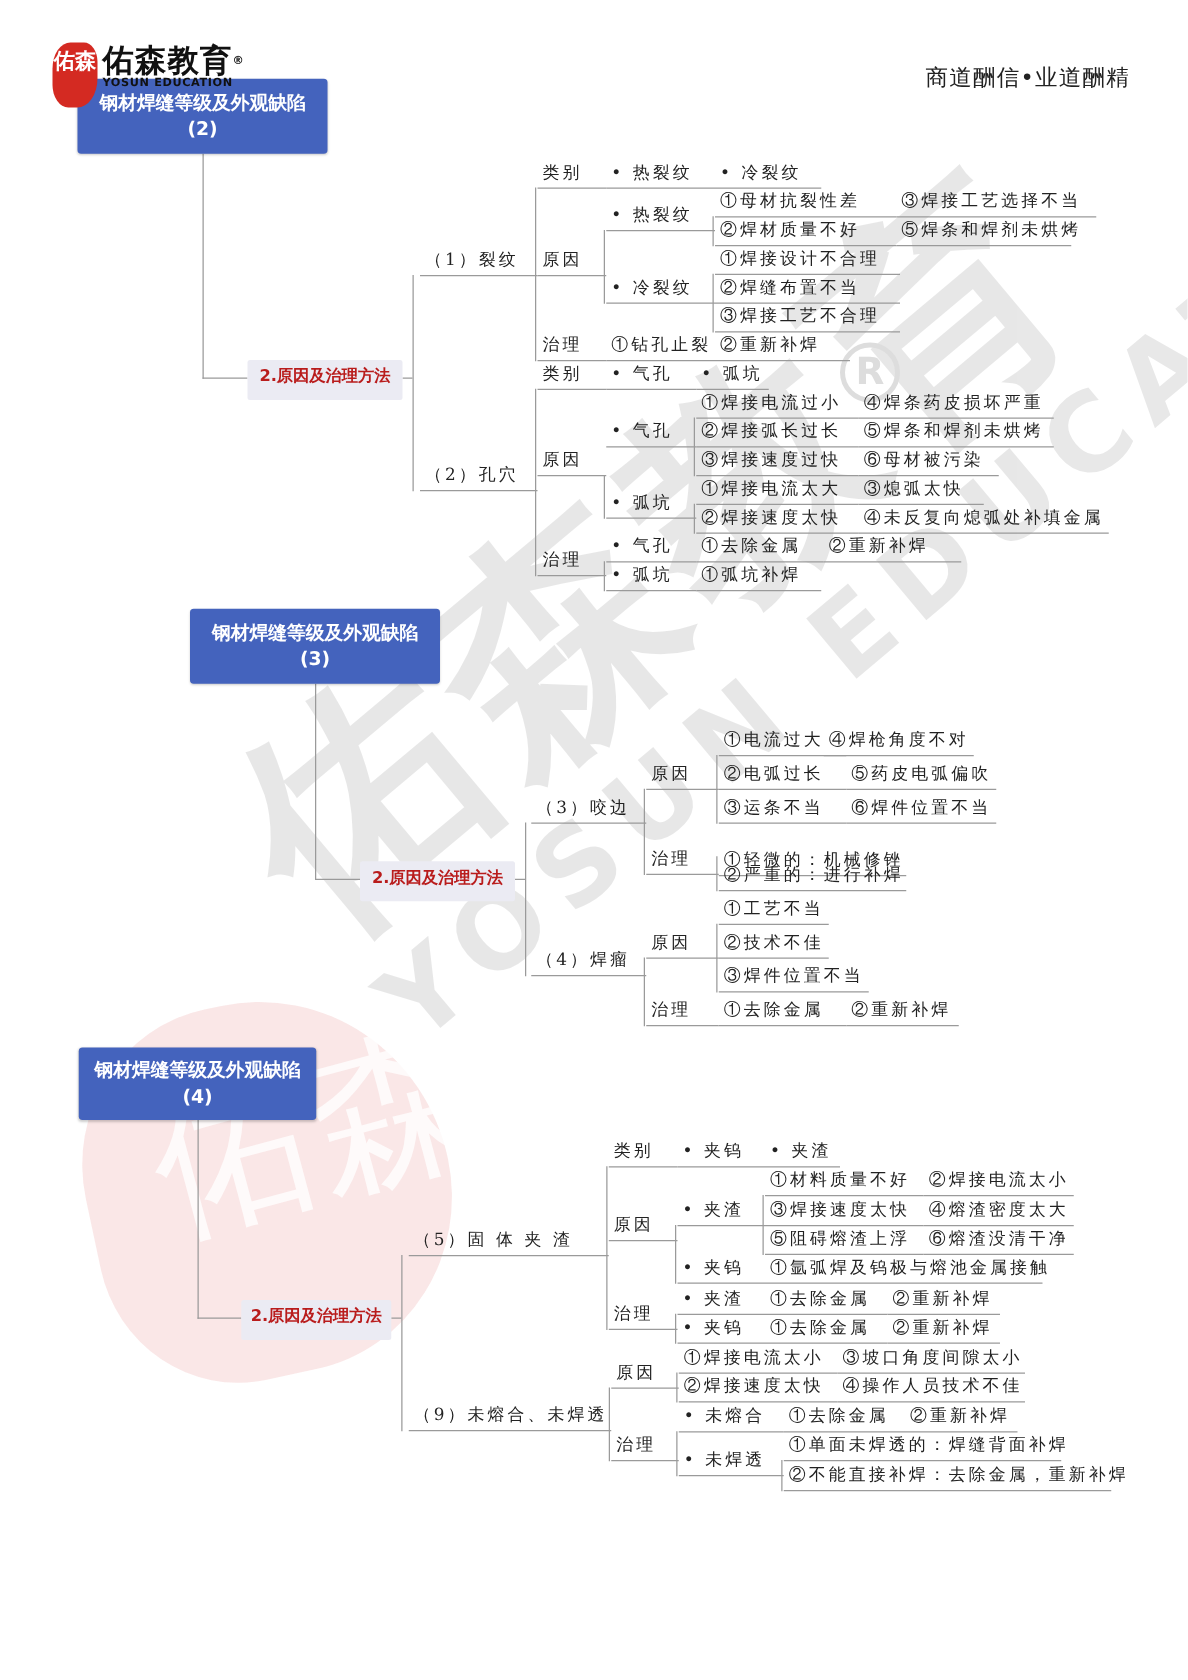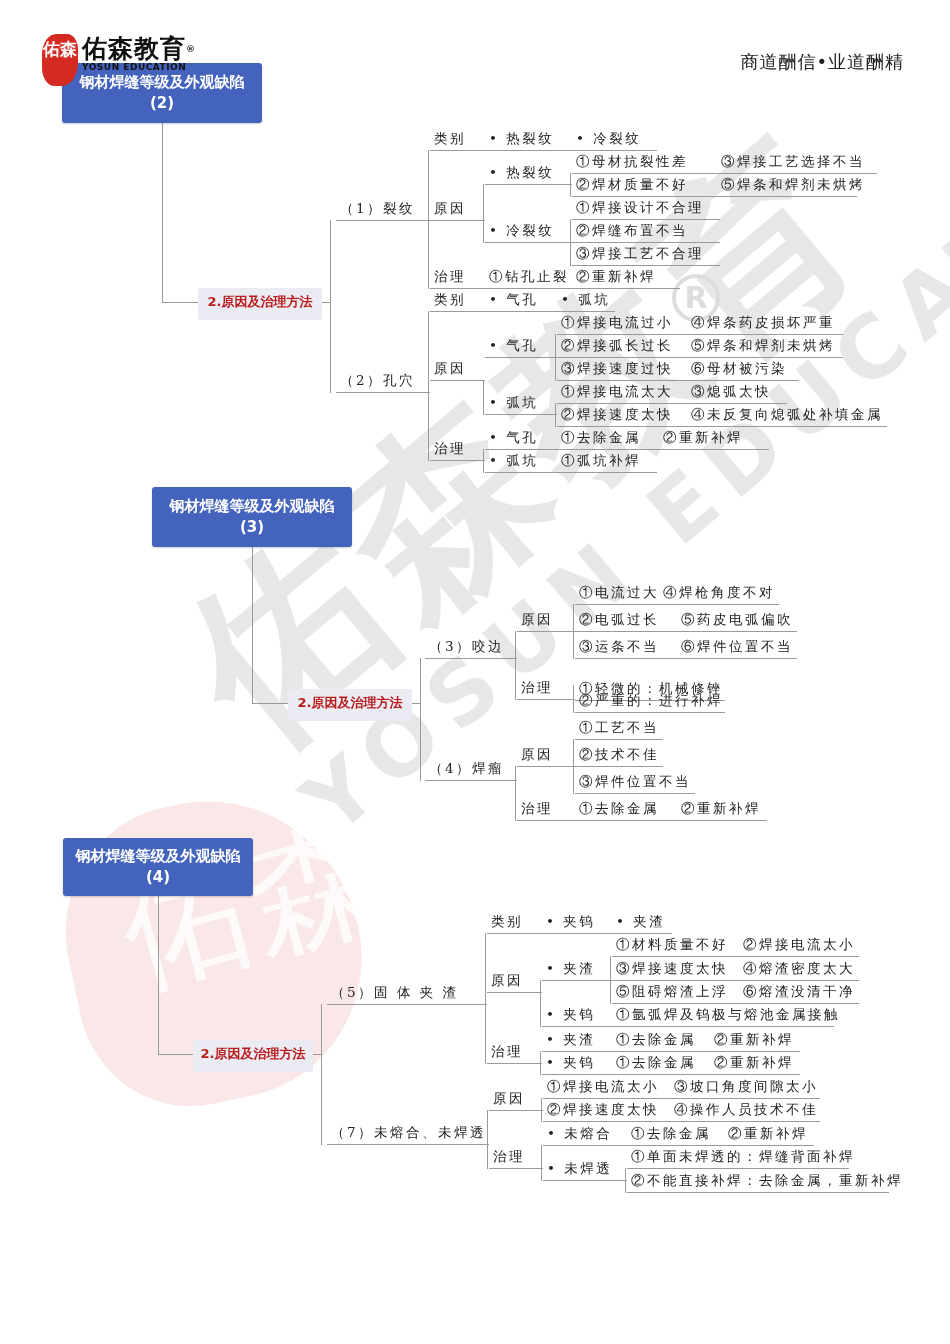--- a/index.html
+++ b/index.html
@@ -331,21 +331,21 @@
     <div class="node" style="left: 542px; top: 1054px; width: 70px; height: 21px;">
       <span class="t">• 夹钨</span>
     </div>
     <div class="node" style="left: 612px; top: 1054px; width: 98px; height: 21px;">
       <span class="t">①去除金属</span>
     </div>
     <div class="node" style="left: 710px; top: 1054px; width: 90px; height: 21px;">
       <span class="t">②重新补焊</span>
     </div>
     <div class="node" style="left: 327px; top: 1124px; width: 162px; height: 21px;">
-      <span class="t">（7）未熔合、未焊透</span>
+      <span class="t">（9）未熔合、未焊透</span>
     </div>
     <div class="node" style="left: 489px; top: 1090px; width: 54px; height: 21px;">
       <span class="t">原因</span>
     </div>
     <div class="node" style="left: 543px; top: 1078px; width: 127px; height: 21px;">
       <span class="t">①焊接电流太小</span>
     </div>
     <div class="node" style="left: 670px; top: 1078px; width: 150px; height: 21px;">
       <span class="t">③坡口角度间隙太小</span>
     </div>

